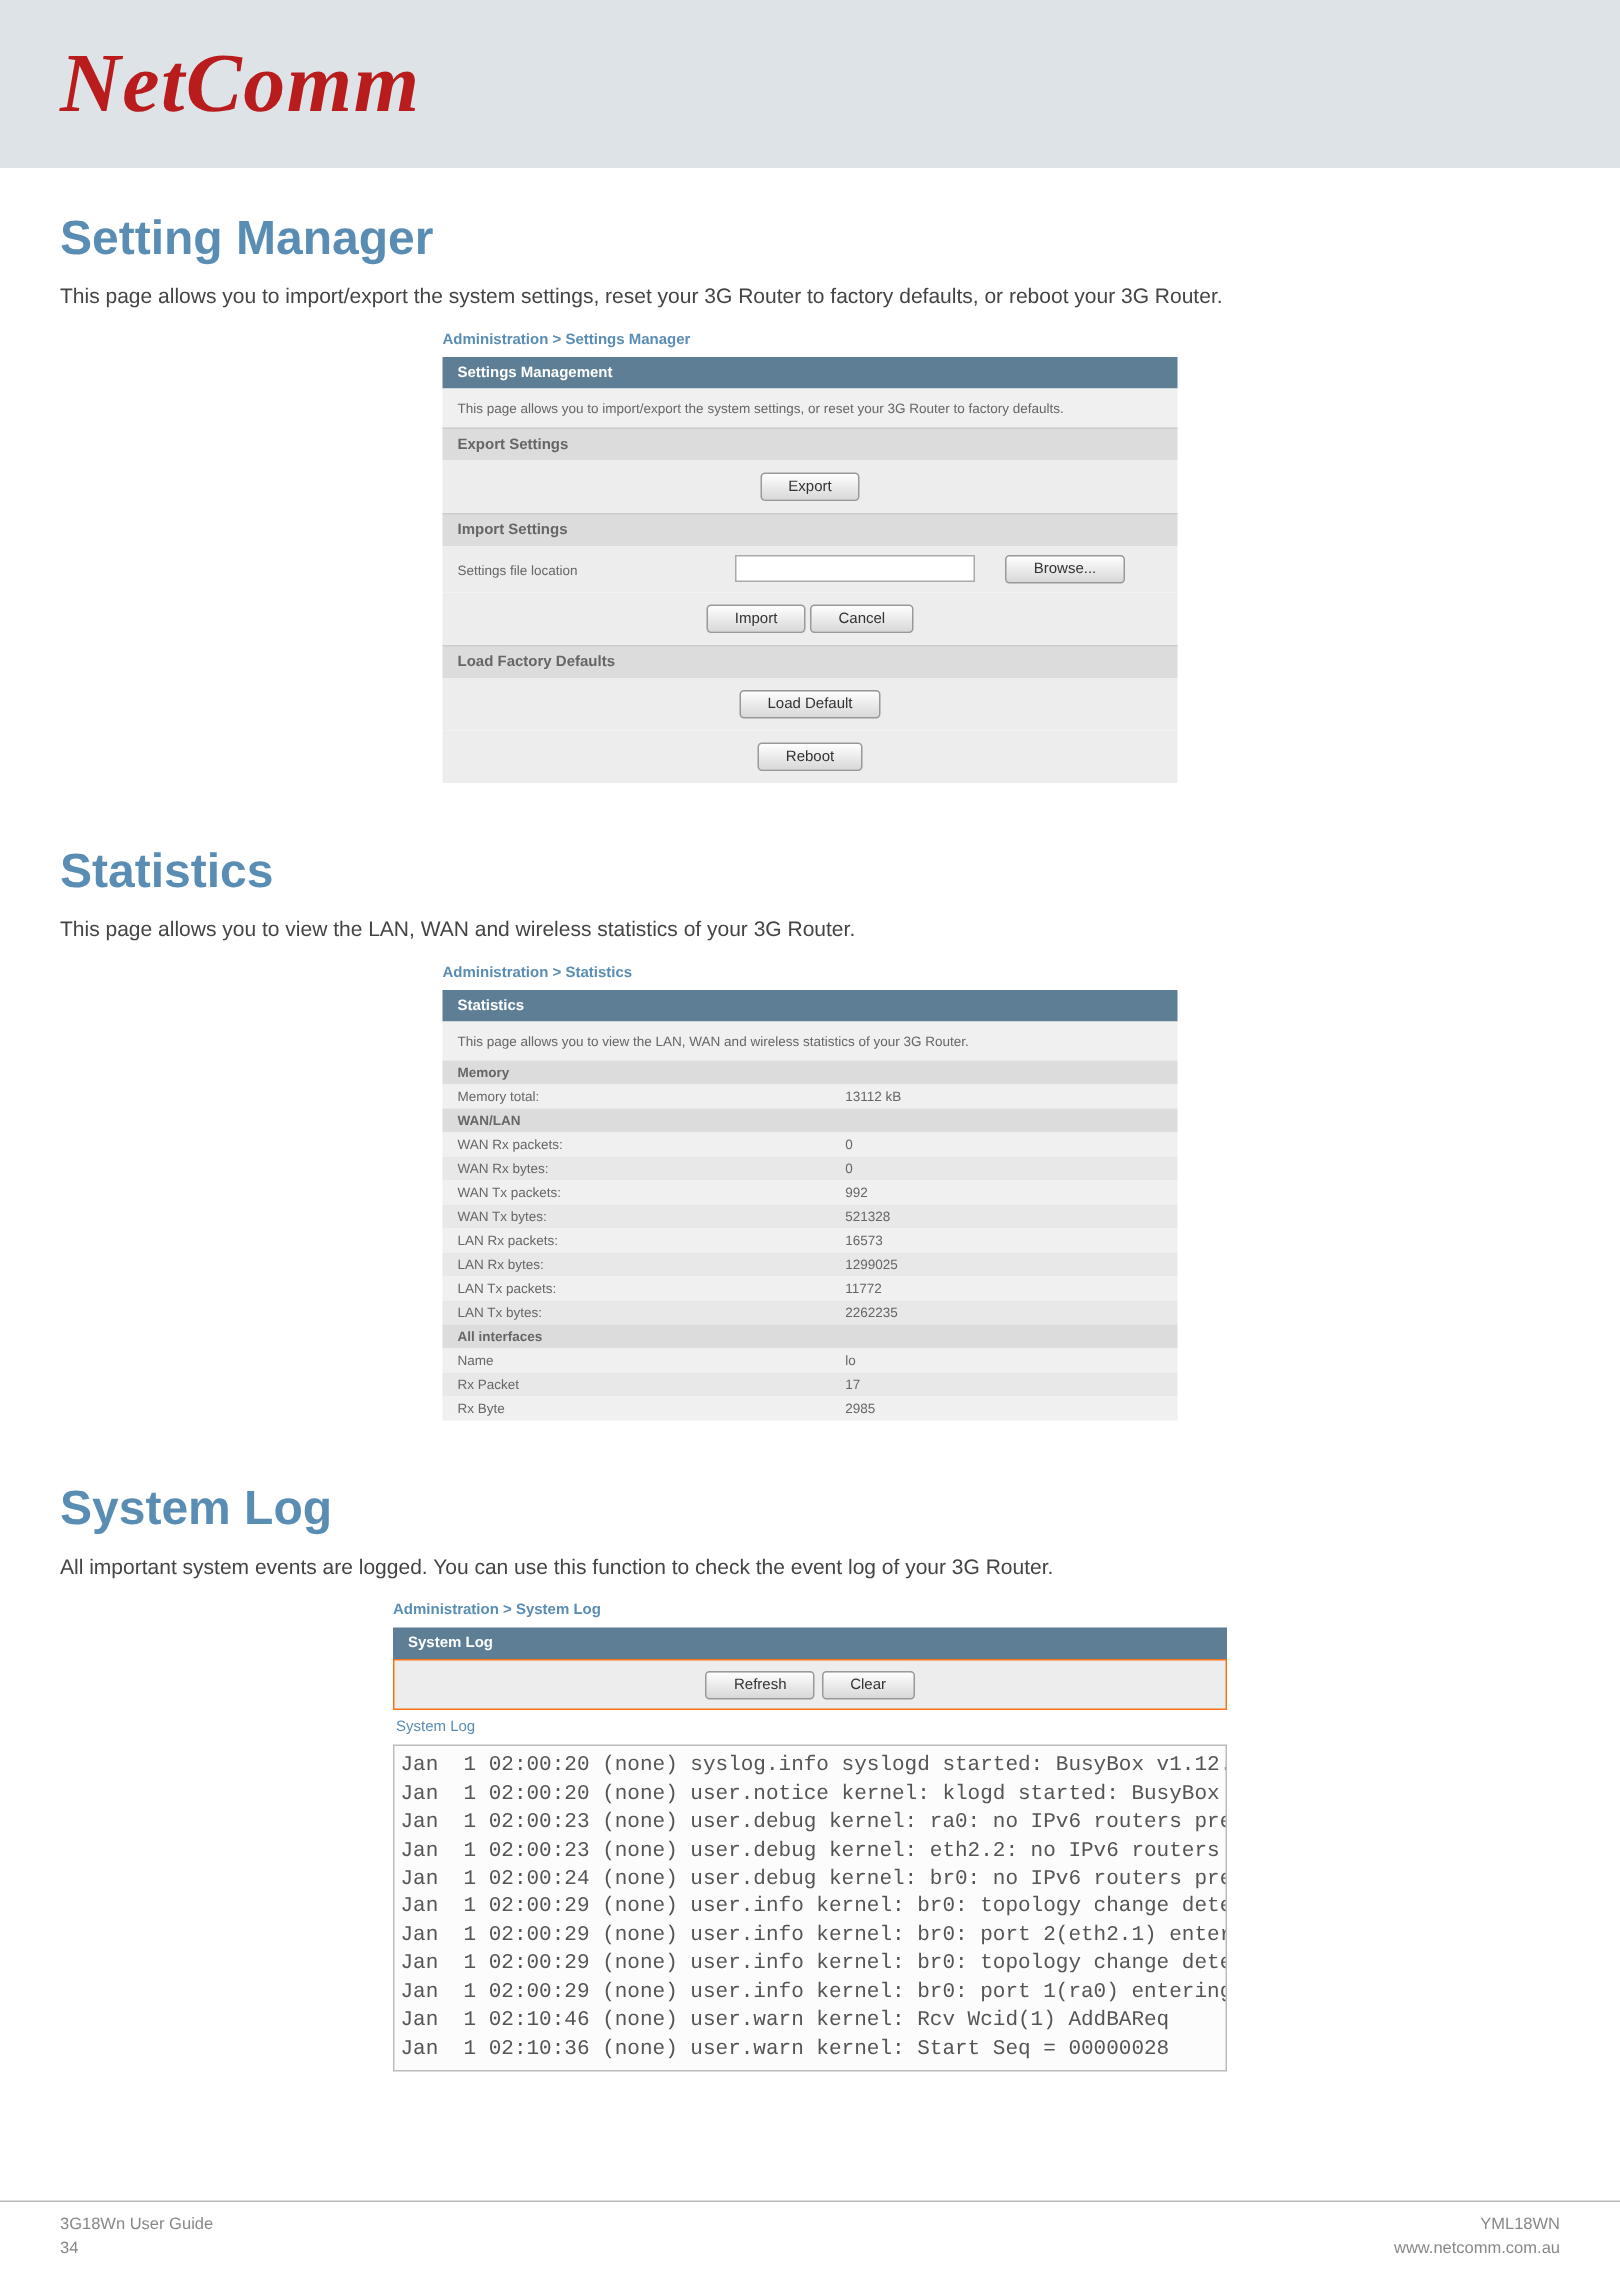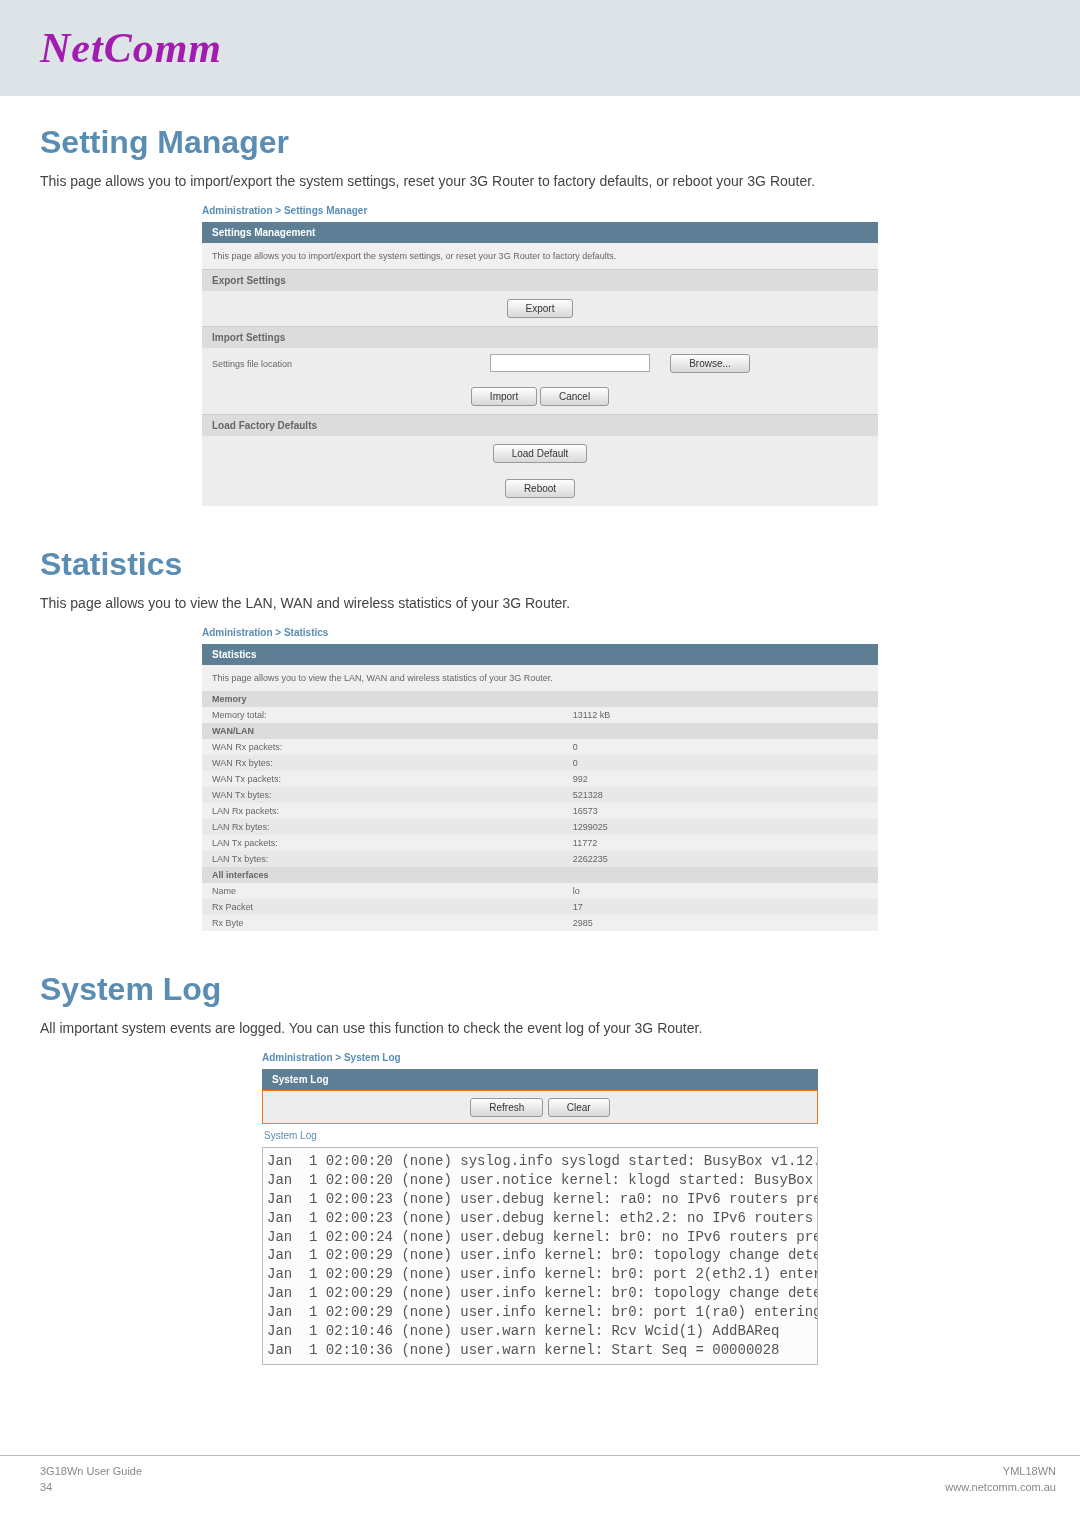--- a/index.html
+++ b/index.html
@@ -11,22 +11,22 @@
       position: relative;
     }
     .header-band {
       background: #dde3e6;
       padding: 24px 40px;
     }
     .logo {
       font-family: 'Brush Script MT', cursive;
       font-style: italic;
       font-weight: bold;
-      font-size: 42px;
-      color: #a21caf;
+      font-size: 56px;
+      color: #b91c1c;
       letter-spacing: 1px;
     }
     .content {
       padding: 20px 40px 0 40px;
     }
     .section-title {
       font-size: 32px;
       font-weight: 700;
       color: #5a8db3;
       margin: 8px 0 12px 0;
@@ -35,21 +35,21 @@
       font-size: 14px;
       color: #444;
       margin-bottom: 16px;
     }
     .screenshot-wrap {
       display: flex;
       justify-content: center;
       margin-bottom: 40px;
     }
     .panel {
-      width: 676px;
+      width: 490px;
       font-size: 10px;
       color: #666;
     }
     .breadcrumb-sm {
       font-size: 10px;
       color: #5a8db3;
       font-weight: bold;
       margin-bottom: 6px;
     }
     .panel-header {
@@ -145,25 +145,25 @@
       font-family: 'Courier New', monospace;
       font-size: 14px;
       color: #555;
       padding: 4px;
       line-height: 1.35;
       white-space: pre;
       overflow: hidden;
     }
     .footer {
       position: absolute;
-      bottom: 12px;
+      bottom: 0;
       left: 0;
       right: 0;
       border-top: 1px solid #bbb;
-      padding: 8px 24px 20px 40px;
+      padding: 8px 40px 20px 40px;
       display: flex;
       justify-content: space-between;
       font-size: 11px;
       color: #888;
     }
     .footer .left, .footer .right { line-height: 1.4; }
     .footer .right { text-align: right; }
   </style>
 </head>
 <body>

